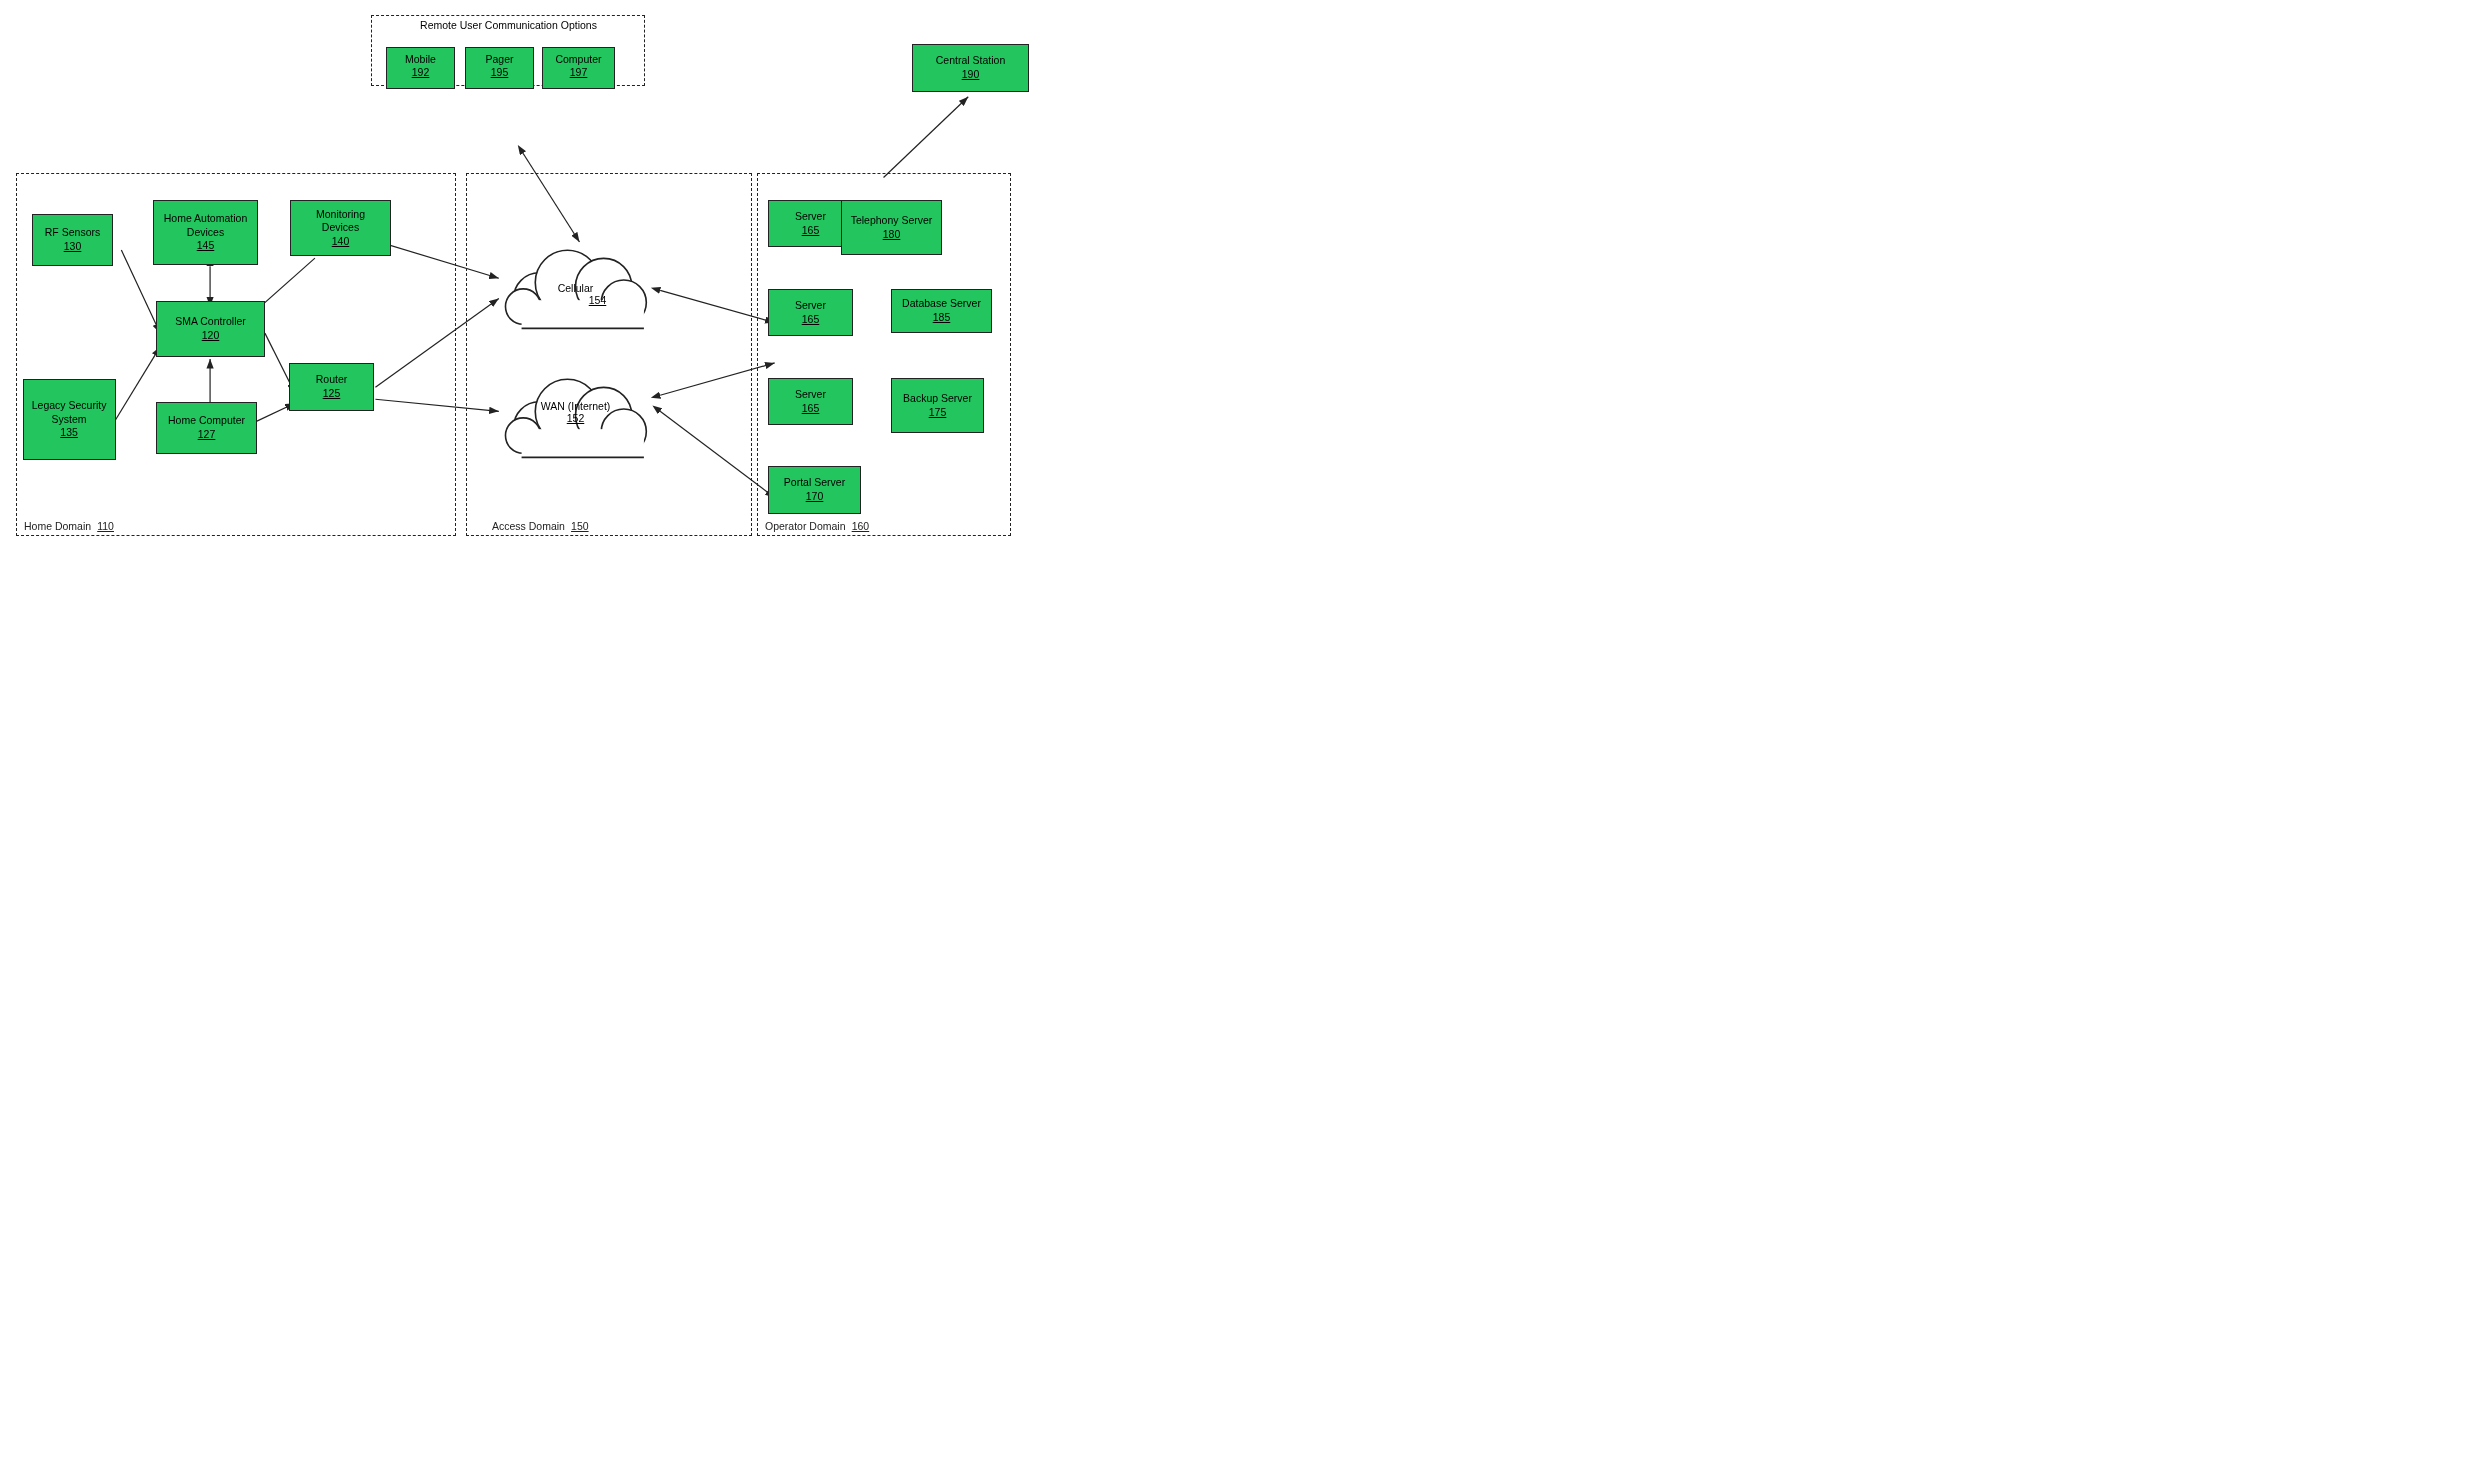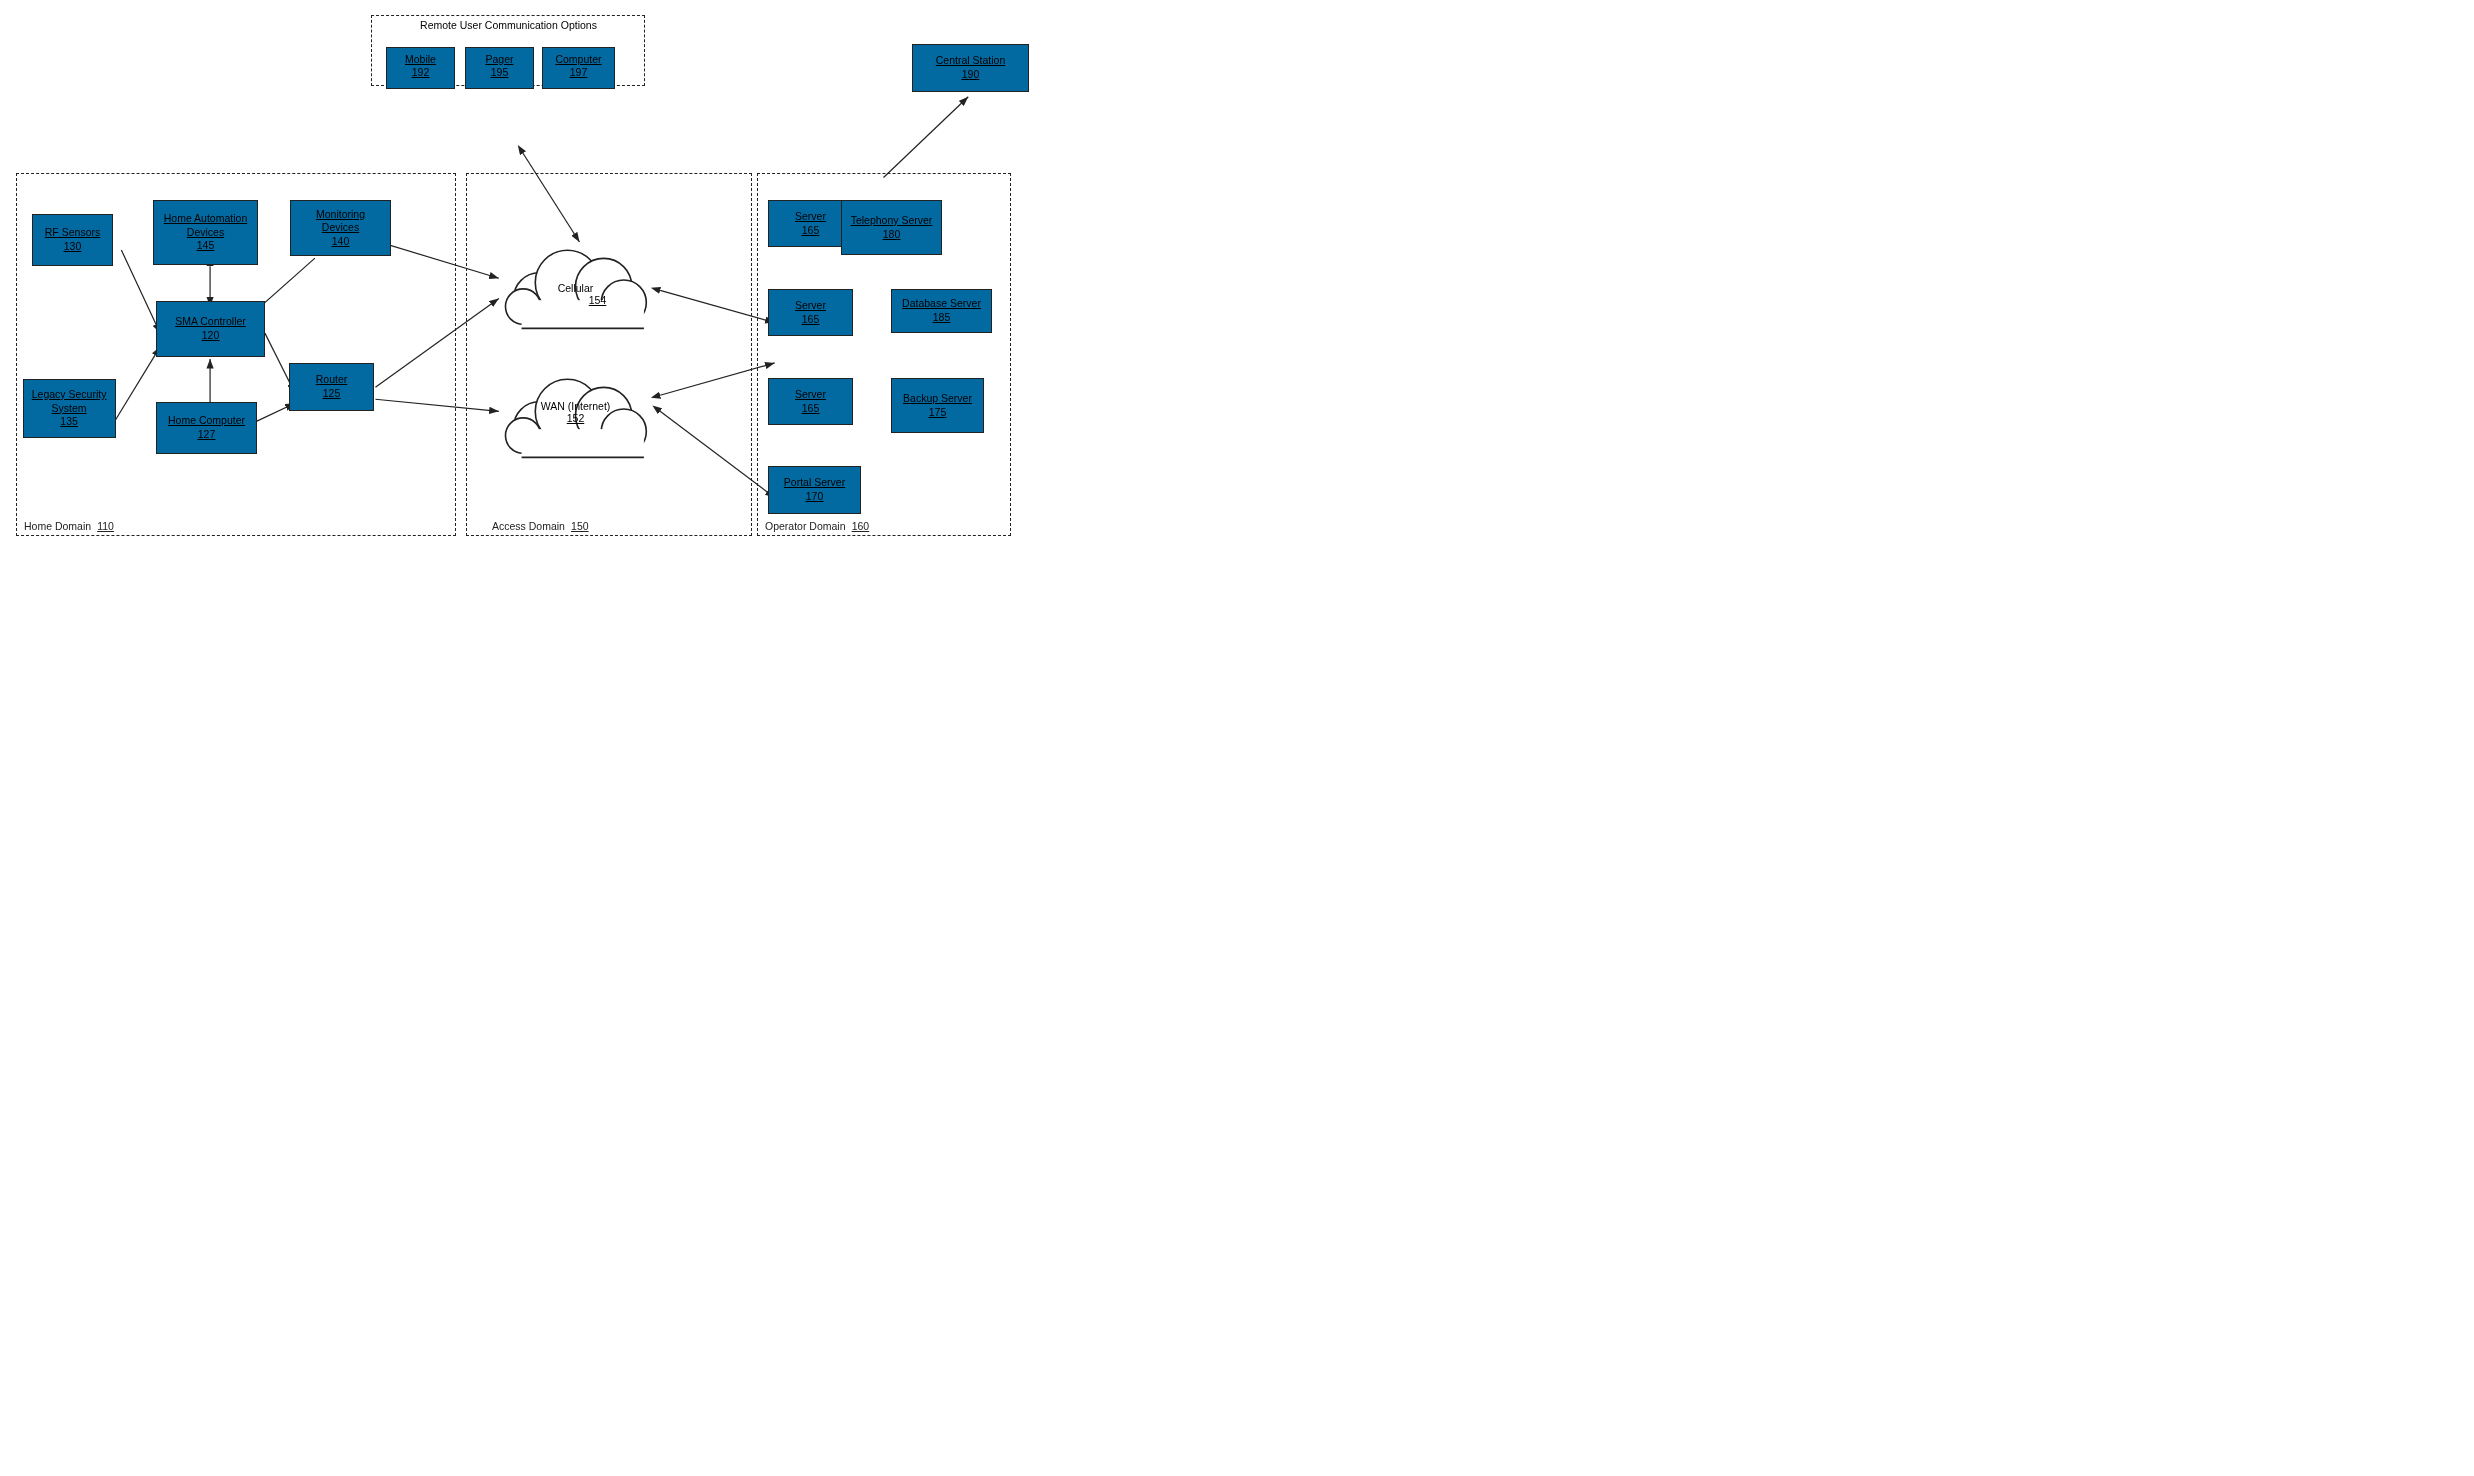--- a/index.html
+++ b/index.html
@@ -13,26 +13,25 @@
     }
     .diagram {
       position: relative;
       width: 1238px;
       height: 738px;
     }
     
     .node {
       position: absolute;
       border: 1.6px solid #222;
-      background: #0369a1;
+      background: #22c55e;
       text-align: center;
       padding: 4.8px 6.5px;
       font-size: 10.5px;
       line-height: 1.3;
-      text-decoration: underline;
     }
     .node .ref {
       text-decoration: underline;
     }
     
     .domain {
       position: absolute;
       border: 1.6px dashed #222;
       background: transparent;
     }
@@ -187,21 +186,21 @@
   <div class="node" style="left:290px; top:200px; width:101px; height:56px; display:flex; flex-direction:column; align-items:center; justify-content:center;">
     <span>Monitoring Devices</span>
     <span class="ref">140</span>
   </div>
 
   <div class="node" style="left:156px; top:301px; width:109px; height:56px; display:flex; flex-direction:column; align-items:center; justify-content:center;">
     <span>SMA Controller</span>
     <span class="ref">120</span>
   </div>
 
-  <div class="node" style="left:22.6px; top:379px; width:93px; height:59px; display:flex; flex-direction:column; align-items:center; justify-content:center;">
+  <div class="node" style="left:22.6px; top:379px; width:93px; height:81px; display:flex; flex-direction:column; align-items:center; justify-content:center;">
     <span>Legacy Security System</span>
     <span class="ref">135</span>
   </div>
 
   <div class="node" style="left:156px; top:402px; width:101px; height:52px; display:flex; flex-direction:column; align-items:center; justify-content:center;">
     <span>Home Computer</span>
     <span class="ref">127</span>
   </div>
 
   <div class="node" style="left:289px; top:363px; width:85px; height:48px; display:flex; flex-direction:column; align-items:center; justify-content:center;">

